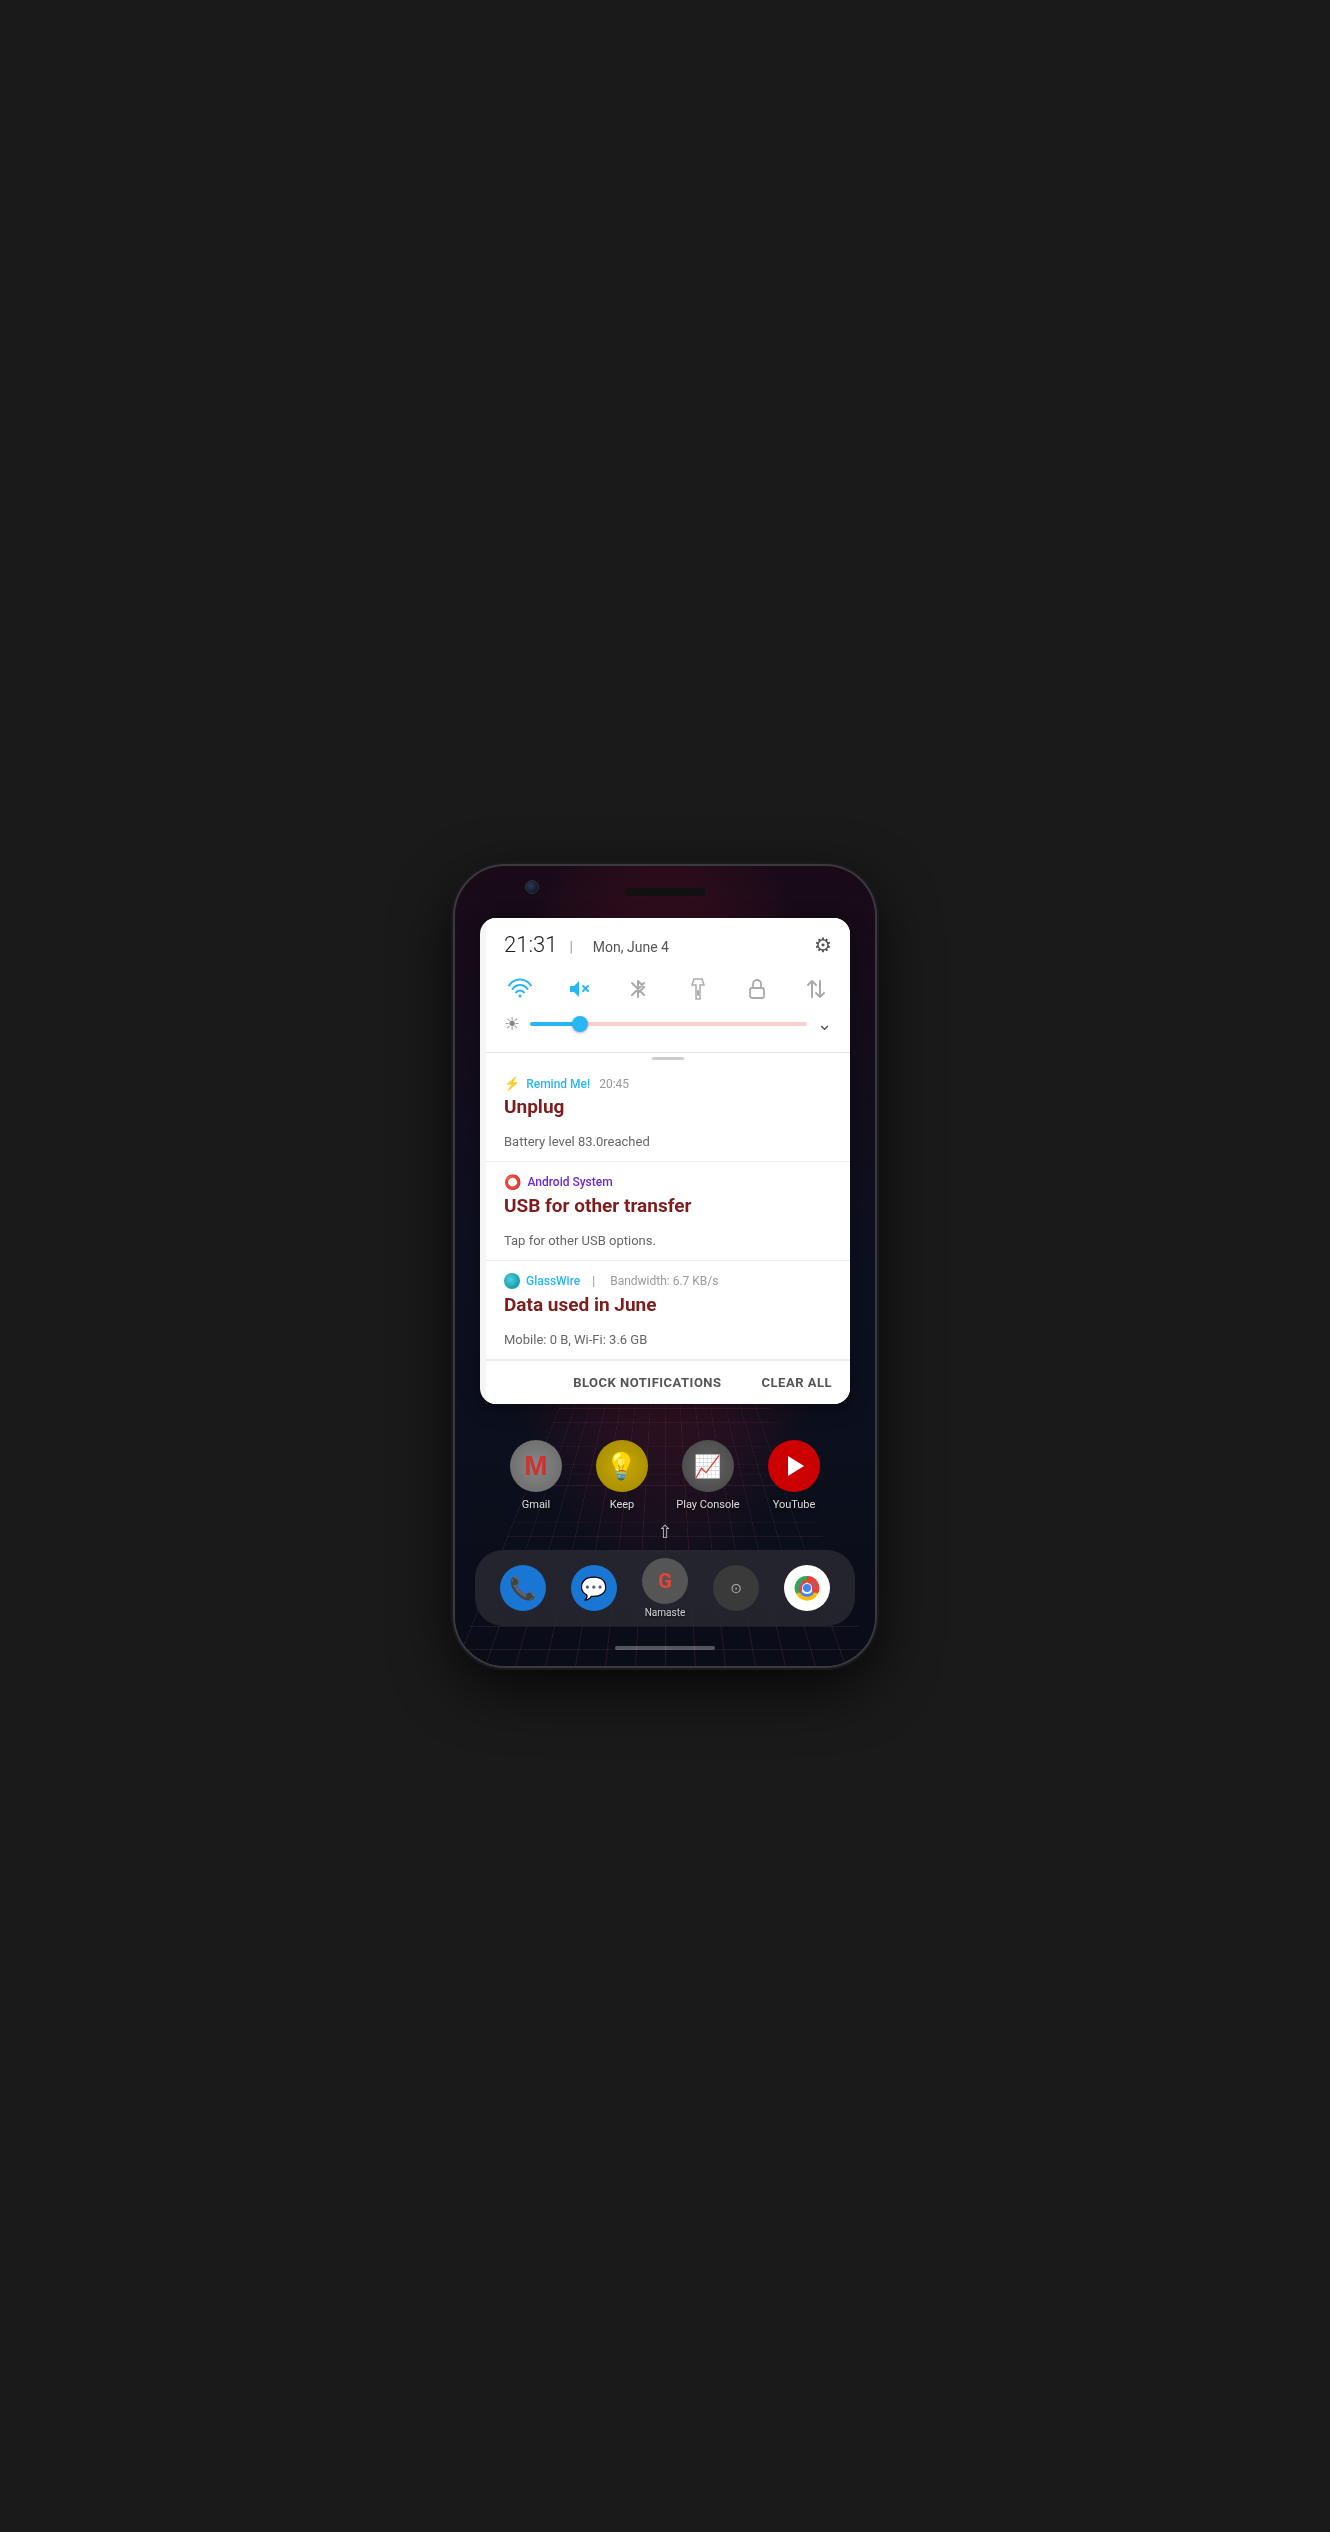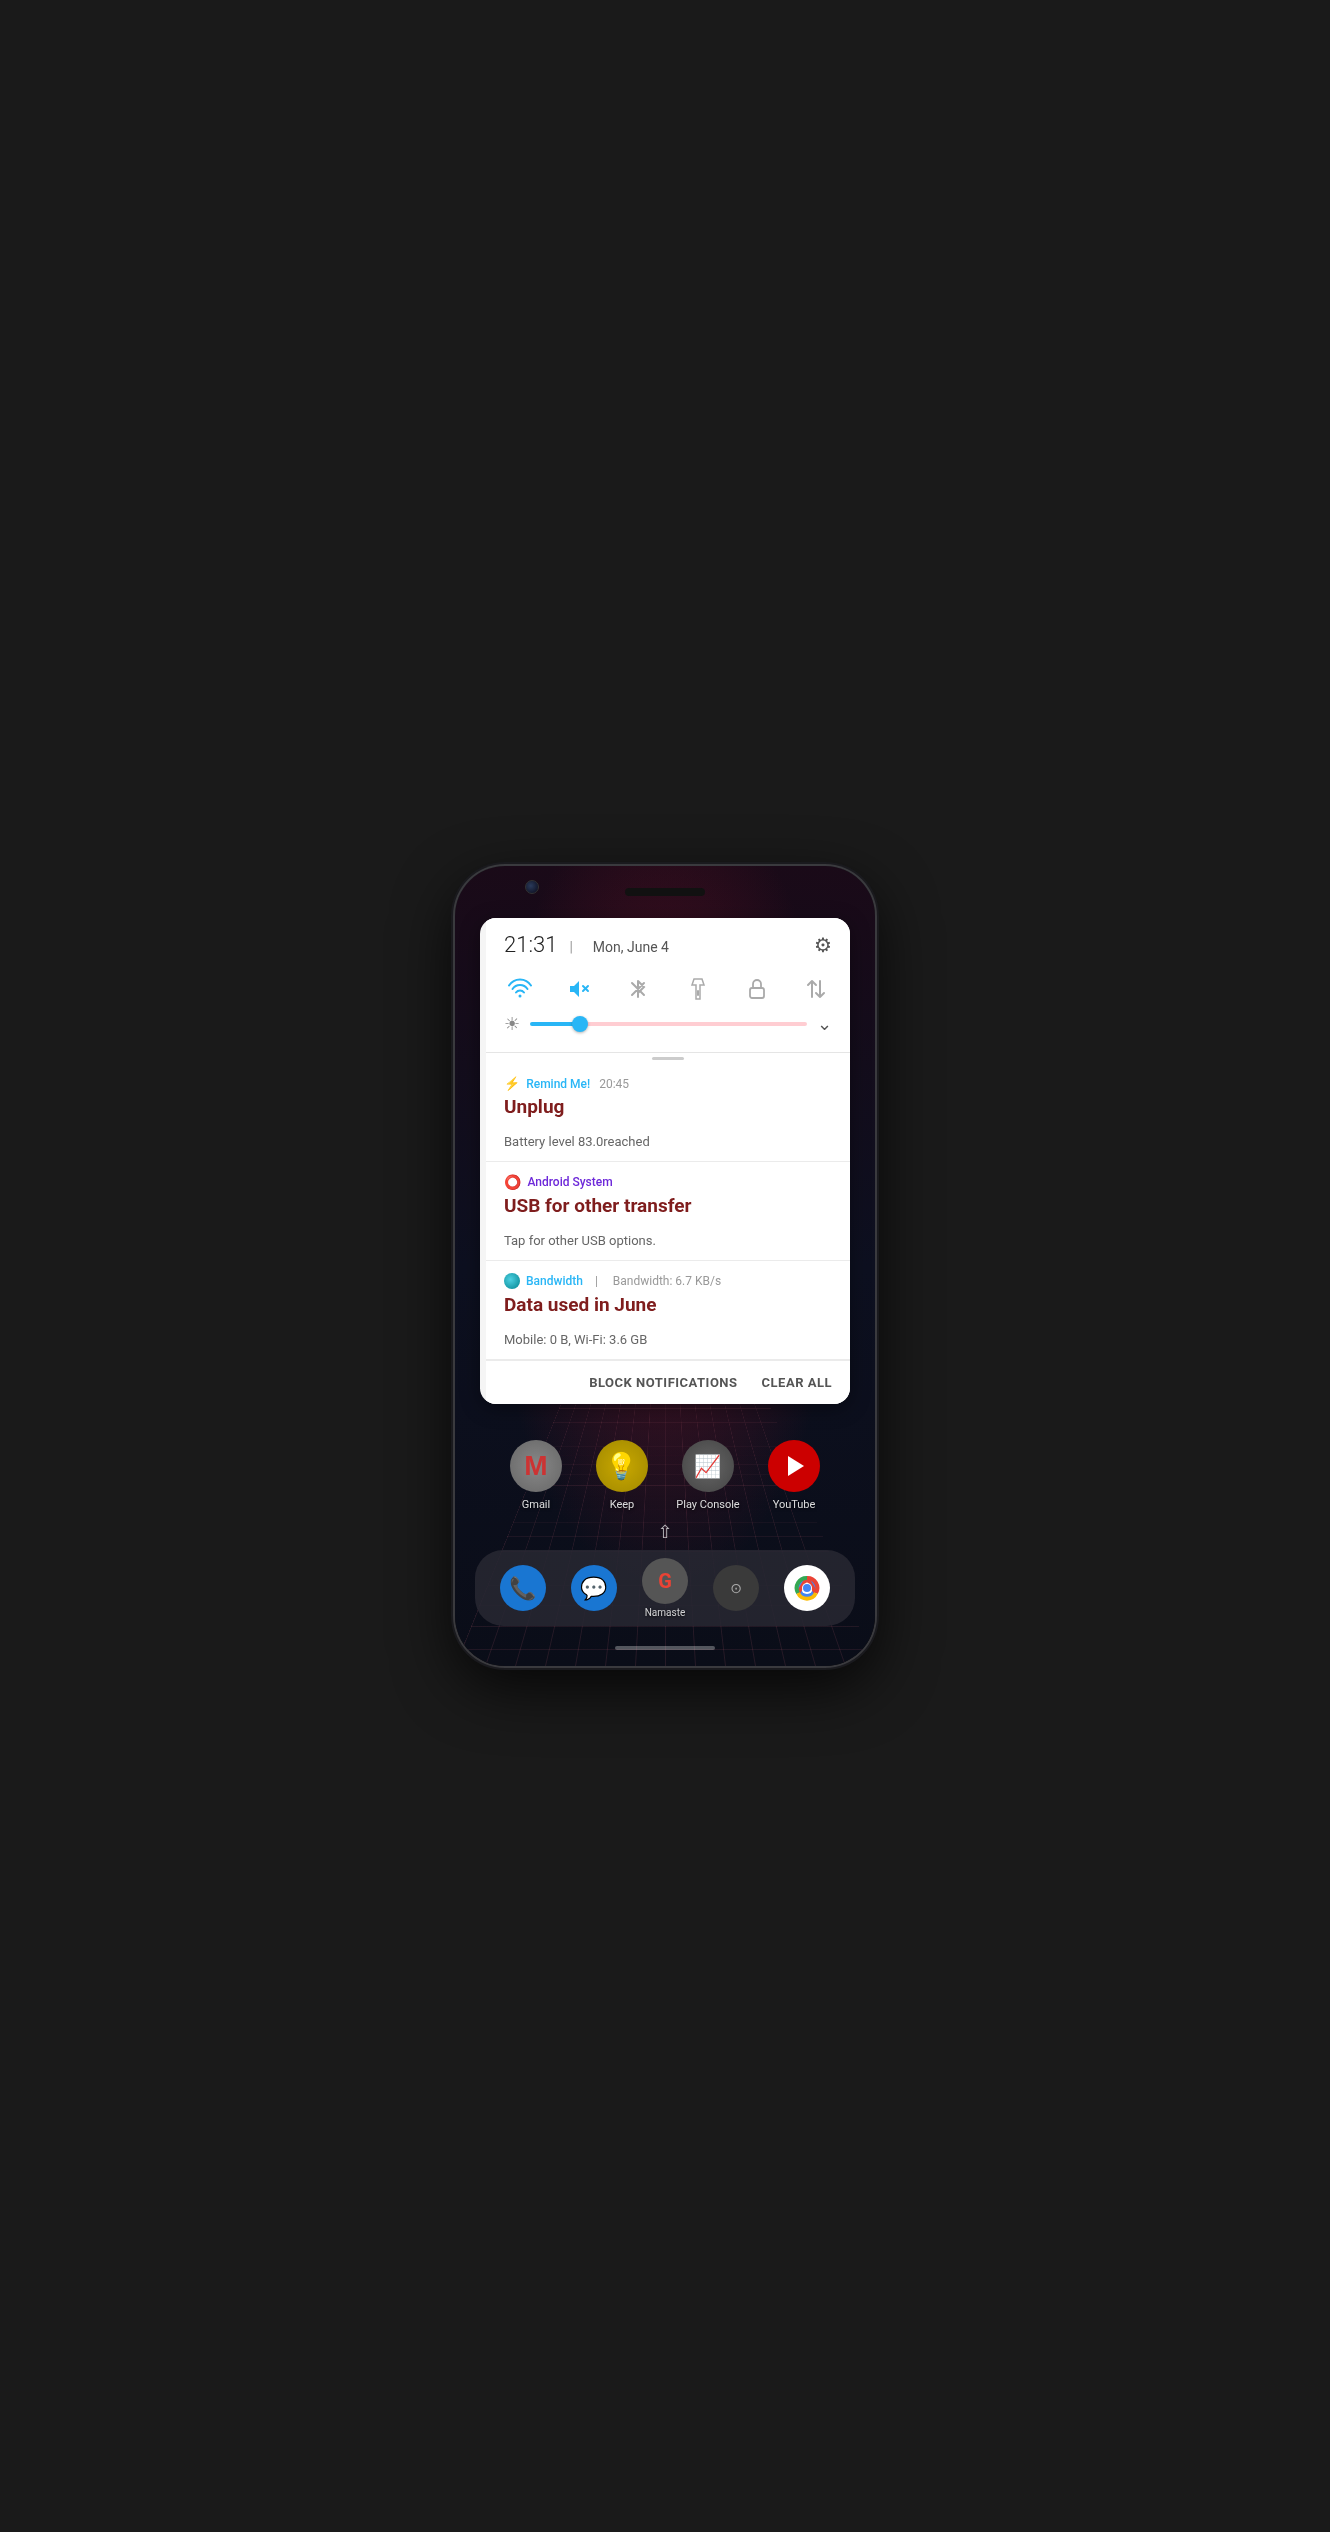--- a/index.html
+++ b/index.html
@@ -268,21 +268,21 @@
       color: #999;
       margin: 0 6px;
     }
 
     
     .panel-footer {
       background: #fff;
       padding: 14px 18px;
       display: flex;
       justify-content: flex-end;
-      gap: 24px;
+      gap: 40px;
       border-top: 1px solid #ebebeb;
     }
 
     .panel-btn {
       font-size: 13px;
       font-weight: 700;
       color: #555;
       letter-spacing: 0.5px;
       cursor: pointer;
       text-transform: uppercase;
@@ -607,21 +607,21 @@
           <span class="usb-icon">⭕</span>
           <span class="notif-app-name android">Android System</span>
         </div>
         <div class="notif-title">USB for other transfer</div>
         <div class="notif-body">Tap for other USB options.</div>
       </div>
 
       <div class="notification-item">
         <div class="notif-app-row">
           <span class="glasswire-icon"></span>
-          <span class="notif-app-name glasswire">Bandwidth</span>
+          <span class="notif-app-name glasswire">GlassWire</span>
           <span class="notif-separator">|</span>
           <span class="notif-time">Bandwidth: 6.7 KB/s</span>
         </div>
         <div class="notif-title">Data used in June</div>
         <div class="notif-body">Mobile: 0 B, Wi-Fi: 3.6 GB</div>
       </div>
 
       <div class="panel-footer">
         <span class="panel-btn">BLOCK NOTIFICATIONS</span>
         <span class="panel-btn">CLEAR ALL</span>

